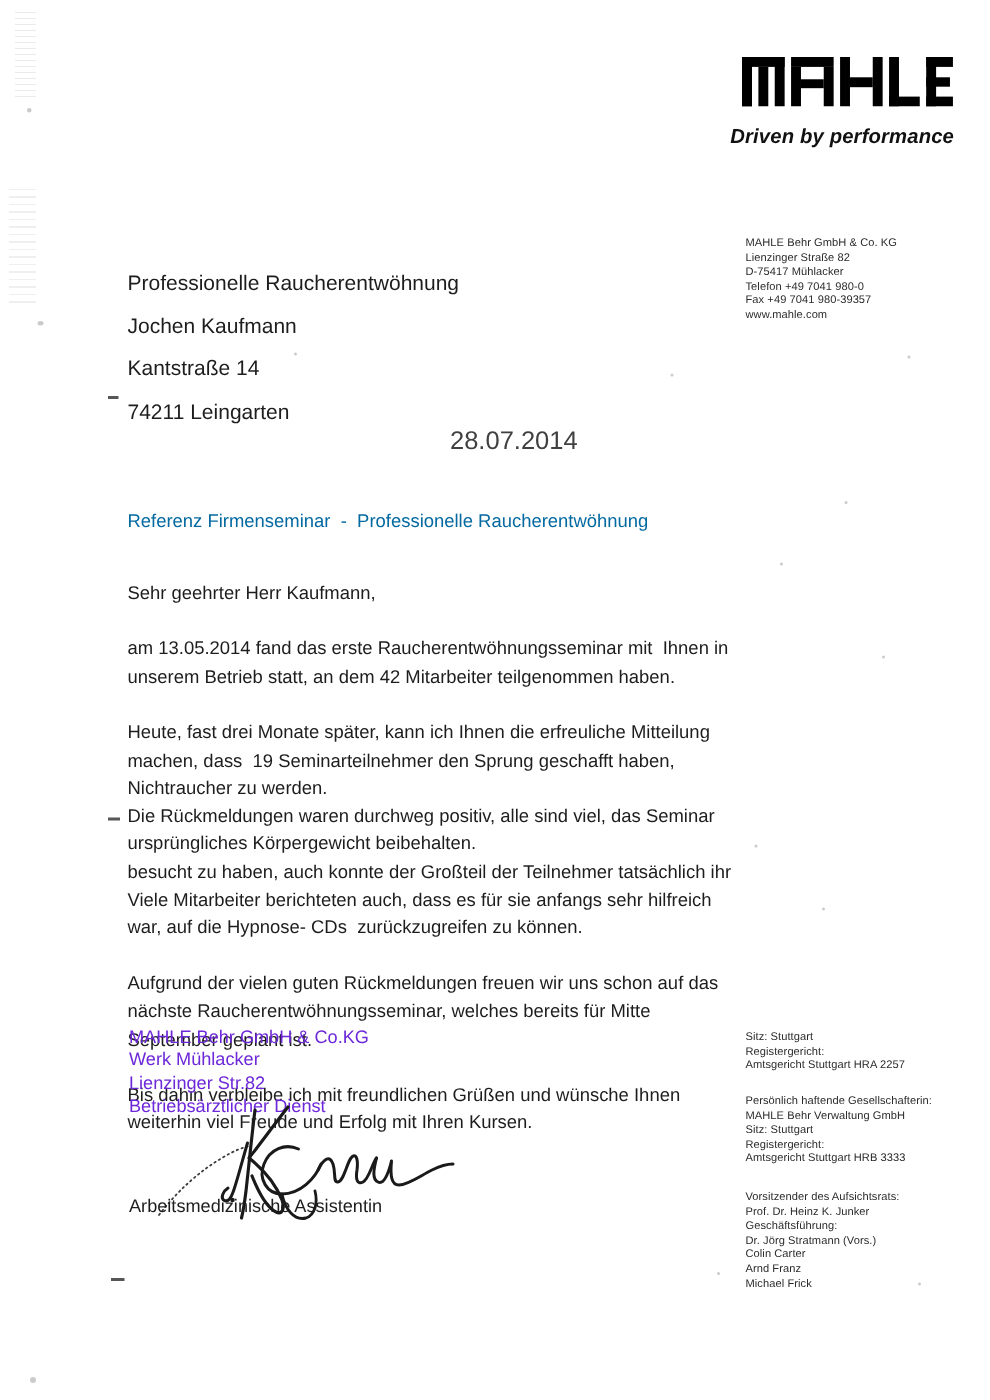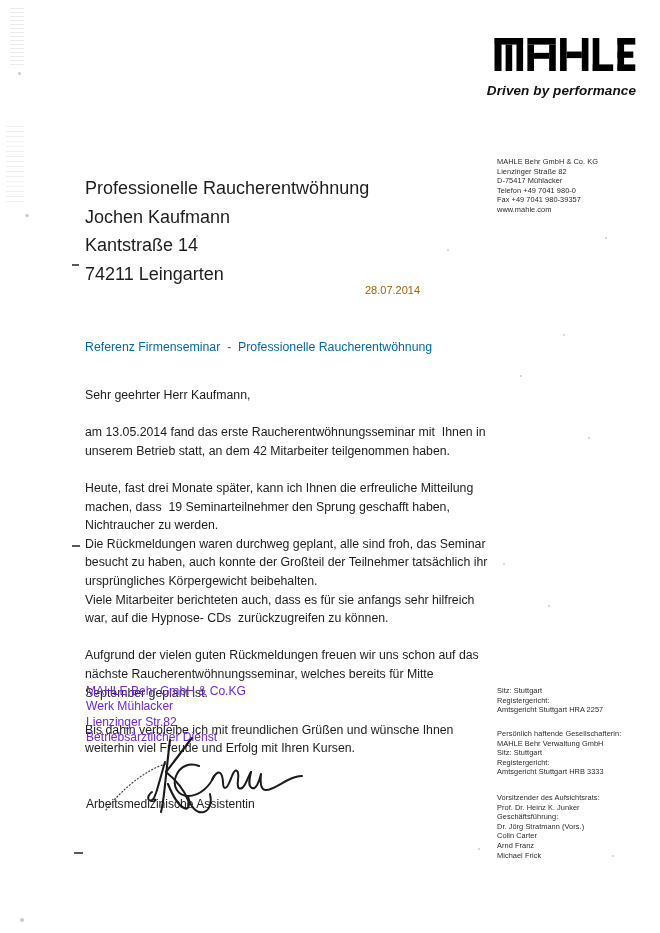--- a/index.html
+++ b/index.html
@@ -53,35 +53,35 @@
   }
   .meta div { white-space: pre; }
 
   #sender-meta { top: 157px; }
 
   
   #recipient {
     position: absolute;
     left: 85px;
     top: 174px;
-    font-size: 18px;
+    font-size: 14px;
     line-height: 28.5px;
     color: #1d1d1d;
   }
   #recipient div { white-space: pre; }
 
   
   #date {
     position: absolute;
     left: 300px;
     top: 284px;
     width: 185px;
-    text-align: center;
-    font-size: 11px;
-    color: #a16207;
+    text-align: left;
+    font-size: 17px;
+    color: #404040;
   }
 
   
   #subject {
     position: absolute;
     left: 85px;
     top: 340px;
     font-size: 12.3px;
     color: #0369a1;
     white-space: pre;
@@ -262,23 +262,23 @@
 
     <p>
       <span class="ln">am 13.05.2014 fand das erste Raucherentwöhnungsseminar mit  Ihnen in</span>
       <span class="ln">unserem Betrieb statt, an dem 42 Mitarbeiter teilgenommen haben.</span>
     </p>
 
     <p>
       <span class="ln">Heute, fast drei Monate später, kann ich Ihnen die erfreuliche Mitteilung</span>
       <span class="ln">machen, dass  19 Seminarteilnehmer den Sprung geschafft haben,</span>
       <span class="ln">Nichtraucher zu werden.</span>
-      <span class="ln">Die Rückmeldungen waren durchweg geplant, alle sind froh, das Seminar</span>
+      <span class="ln">Die Rückmeldungen waren durchweg positiv, alle sind viel, das Seminar</span>
+      <span class="ln">ursprüngliches Körpergewicht beibehalten.</span>
       <span class="ln">besucht zu haben, auch konnte der Großteil der Teilnehmer tatsächlich ihr</span>
-      <span class="ln">ursprüngliches Körpergewicht beibehalten.</span>
       <span class="ln">Viele Mitarbeiter berichteten auch, dass es für sie anfangs sehr hilfreich</span>
       <span class="ln">war, auf die Hypnose- CDs  zurückzugreifen zu können.</span>
     </p>
 
     <p>
       <span class="ln">Aufgrund der vielen guten Rückmeldungen freuen wir uns schon auf das</span>
       <span class="ln">nächste Raucherentwöhnungsseminar, welches bereits für Mitte</span>
       <span class="ln">September geplant ist.</span>
     </p>
 

